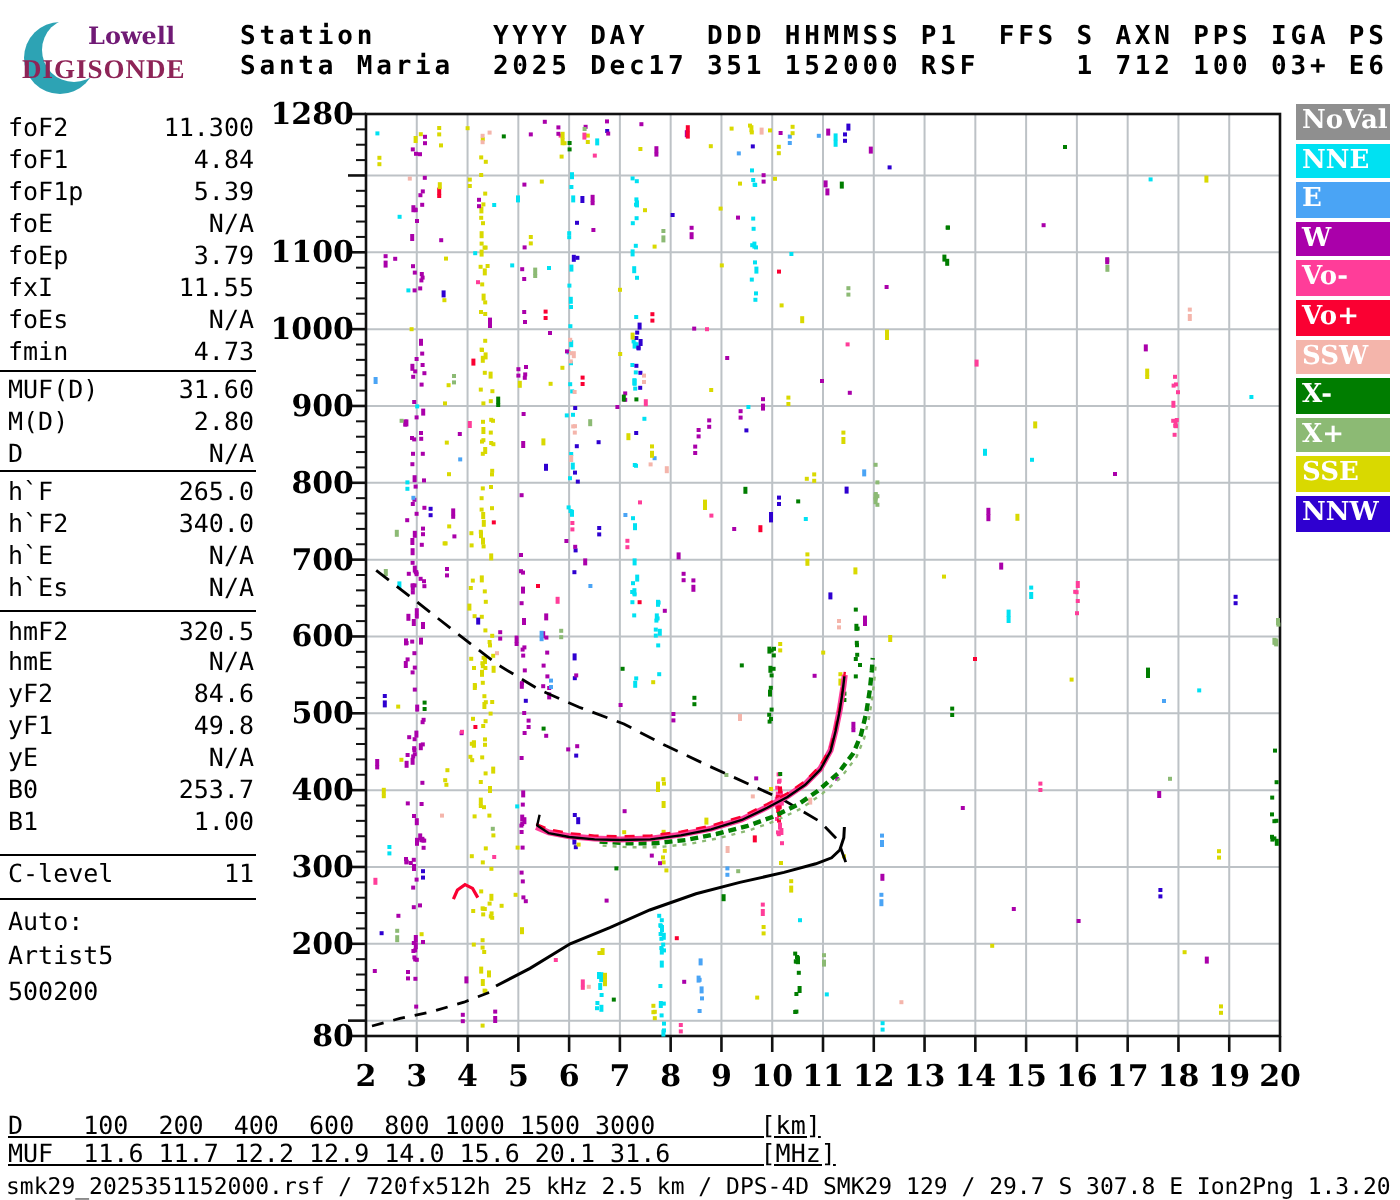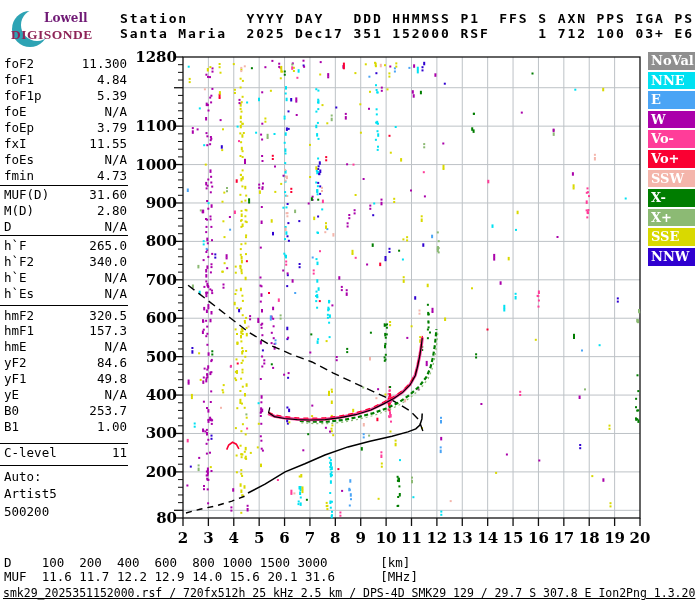--- a/index.html
+++ b/index.html
@@ -1,21 +1,21 @@
 <!DOCTYPE html>
 <html><head>
 <meta charset="utf-8">
 <style>
   html,body{margin:0;padding:0;background:#fff;}
   body{width:700px;height:600px;position:relative;overflow:hidden;
        font-family:"DejaVu Sans Mono","Liberation Mono",monospace;color:#000;}
   pre{margin:0;white-space:pre;}
   .abs{position:absolute;}
   .header-pre{font-size:13px;font-weight:bold;line-height:15px;letter-spacing:1.9px;}
-  .mono12{font-size:12.5px;line-height:14px;}
+  .mono12{font-size:12.5px;line-height:14px;text-decoration:underline;}
   .status{font-size:11.5px;line-height:13px;}
   
   #left-panel{left:0;top:56px;width:130px;font-size:12.5px;}
   .lp-row{height:15.95px;display:flex;justify-content:space-between;
           padding:0 3px 0 4px;align-items:center;}
   .lp-sep{border-top:1px solid #000;height:0;margin:1px 0 1px 0;width:128px;}
   .lp-text{padding:2px 0 0 4px;line-height:15.6px;}
   
   #logo{left:4px;top:2px;width:120px;height:48px;}
   .logo-lowell{position:absolute;left:40px;top:9px;font-family:"DejaVu Serif",serif;
@@ -104,24 +104,20 @@
       <span>N/A</span>
     </div>
     <div class="lp-row">
       <span>h`Es</span>
       <span>N/A</span>
     </div>
     <div class="lp-sep" style="margin-top: 4px;"></div>
     <div class="lp-row">
       <span>hmF2</span>
       <span>320.5</span>
-    </div>
-    <div class="lp-row">
-      <span>hmF1</span>
-      <span>157.3</span>
     </div>
     <div class="lp-row">
       <span>hmE</span>
       <span>N/A</span>
     </div>
     <div class="lp-row">
       <span>yF2</span>
       <span>84.6</span>
     </div>
     <div class="lp-row">
@@ -1364,13 +1360,13 @@
     <div class="leg-item" style="background: rgb(250, 0, 50);">Vo+</div>
     <div class="leg-item" style="background: rgb(244, 181, 171);">SSW</div>
     <div class="leg-item" style="background: rgb(0, 125, 0);">X-</div>
     <div class="leg-item" style="background: rgb(140, 186, 116);">X+</div>
     <div class="leg-item" style="background: rgb(217, 217, 0);">SSE</div>
     <div class="leg-item" style="background: rgb(47, 0, 208);">NNW</div>
   </div>
 
 <pre class="abs mono12" style="left:4px;top:556px;">D    100  200  400  600  800 1000 1500 3000       [km]</pre>
 <pre class="abs mono12" style="left:4px;top:570px;">MUF  11.6 11.7 12.2 12.9 14.0 15.6 20.1 31.6      [MHz]</pre>
-<pre class="abs status" style="left:3px;top:587px;text-decoration:underline;">smk29_2025351152000.rsf / 720fx512h 25 kHz 2.5 km / DPS-4D SMK29 129 / 29.7 S 307.8 E Ion2Png 1.3.20</pre>
+<pre class="abs status" style="left:3px;top:587px;">smk29_2025351152000.rsf / 720fx512h 25 kHz 2.5 km / DPS-4D SMK29 129 / 29.7 S 307.8 E Ion2Png 1.3.20</pre>
 
 </body></html>

